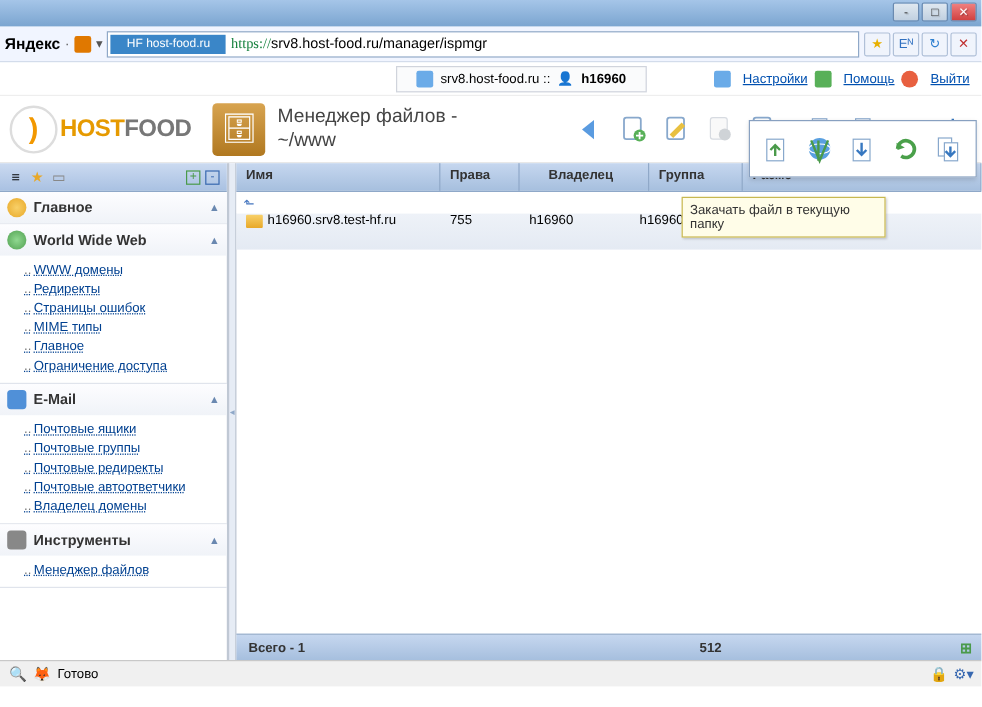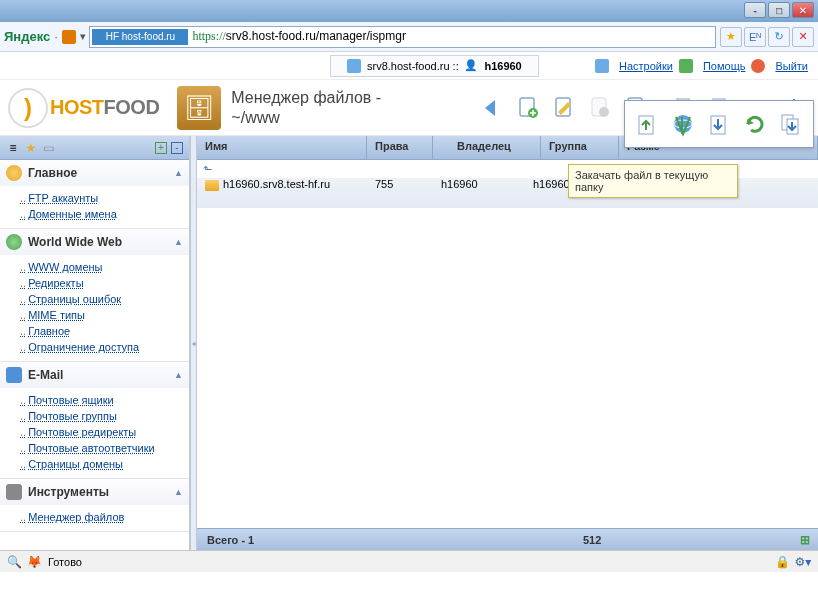--- a/index.html
+++ b/index.html
@@ -6,21 +6,21 @@
 body { font-family: Arial, sans-serif; font-size: 11px; background: #fff; width: 818px; height: 589px; overflow: hidden; position: relative; }
 
 
 .titlebar { height: 22px; background: linear-gradient(#a5c5e8, #7ba5d0); display: flex; align-items: center; justify-content: center; color: #fff; font-size: 12px; text-shadow: 1px 1px 1px rgba(0,0,0,0.3); position: relative; }
 .winctrls { position: absolute; right: 4px; top: 2px; display: flex; gap: 2px; }
 .winbtn { width: 22px; height: 16px; background: linear-gradient(#e0e8f0, #c0d0e0); border: 1px solid #6a8ab0; border-radius: 2px; display: flex; align-items: center; justify-content: center; font-size: 10px; color: #333; }
 .winbtn.close { background: linear-gradient(#f08080, #d04040); color: #fff; }
 
 
 .browserbar { height: 30px; background: #f1f5ff; border-bottom: 1px solid #cbd6e6; display: flex; align-items: center; padding: 0 4px; gap: 4px; }
-.yandex { color: #15803d; font-weight: bold; font-size: 13px; }
+.yandex { color: #000000; font-weight: bold; font-size: 13px; }
 .ydot { width: 14px; height: 14px; background: #e07800; border-radius: 2px; }
 .urlbox { flex: 1; height: 22px; border: 1px solid #8fa8c8; background: #fff; display: flex; align-items: center; padding: 0 2px; }
 .favicon { width: 96px; height: 16px; background: #3a86c8; color: #fff; font-size: 10px; display: flex; align-items: center; justify-content: center; margin-right: 4px; }
 .url { font-size: 12px; color: #000; }
 .grey { color: #15803d; font-family: Liberation Serif, serif; }
 .browserbtns { display: flex; gap: 2px; }
 .bbtn { width: 22px; height: 20px; border: 1px solid #b0c0d8; background: #f0f4fc; border-radius: 2px; display: flex; align-items: center; justify-content: center; }
 
 
 .infobar { height: 28px; background: #fff; display: flex; align-items: center; padding: 0 10px 0 330px; gap: 6px; font-size: 11px; border-bottom: 1px solid #eee; }
@@ -213,24 +213,20 @@
         <span class="ico" style="color:#3868b0;border:1px solid #3868b0;width:12px;height:12px;font-size:10px;">-</span>
       </div>
     </div>
 
     <div class="section">
       <div class="section-hd">
         <span class="sico" style="background:radial-gradient(#f8d068,#e8a828);border-radius:50%;"></span>
         <span>Главное</span>
         <span class="arrow">▲</span>
       </div>
-      <div class="section-body">
-        <a><span class="dots">..</span><span>FTP аккаунты</span></a>
-        <a><span class="dots">..</span><span>Доменные имена</span></a>
-      </div>
     </div>
 
     <div class="section">
       <div class="section-hd">
         <span class="sico" style="background:radial-gradient(#90d890,#50a050);border-radius:50%;"></span>
         <span>World Wide Web</span>
         <span class="arrow">▲</span>
       </div>
       <div class="section-body">
         <a><span class="dots">..</span><span>WWW домены</span></a>
@@ -246,21 +242,21 @@
       <div class="section-hd">
         <span class="sico" style="background:#5090d8;"></span>
         <span>E-Mail</span>
         <span class="arrow">▲</span>
       </div>
       <div class="section-body">
         <a><span class="dots">..</span><span>Почтовые ящики</span></a>
         <a><span class="dots">..</span><span>Почтовые группы</span></a>
         <a><span class="dots">..</span><span>Почтовые редиректы</span></a>
         <a><span class="dots">..</span><span>Почтовые автоответчики</span></a>
-        <a><span class="dots">..</span><span>Страницы домены</span></a>
+        <a><span class="dots">..</span><span>Владелец домены</span></a>
       </div>
     </div>
 
     <div class="section">
       <div class="section-hd">
         <span class="sico" style="background:#888;"></span>
         <span>Инструменты</span>
         <span class="arrow">▲</span>
       </div>
       <div class="section-body">

